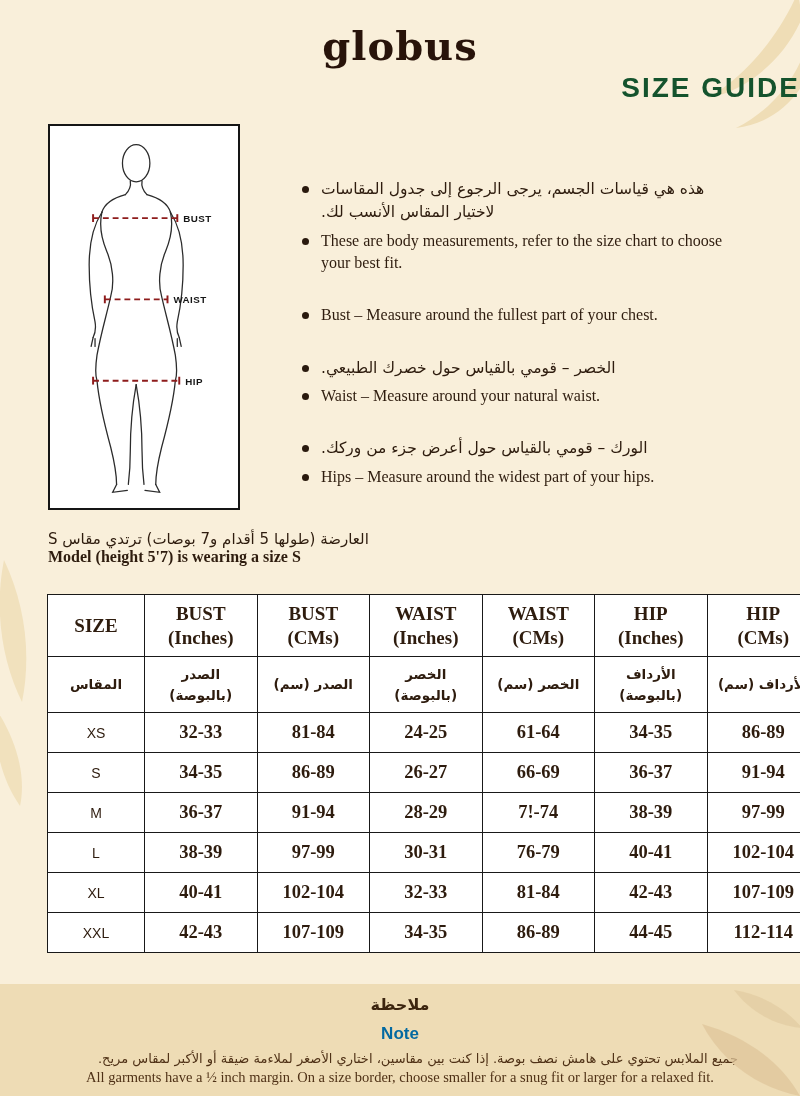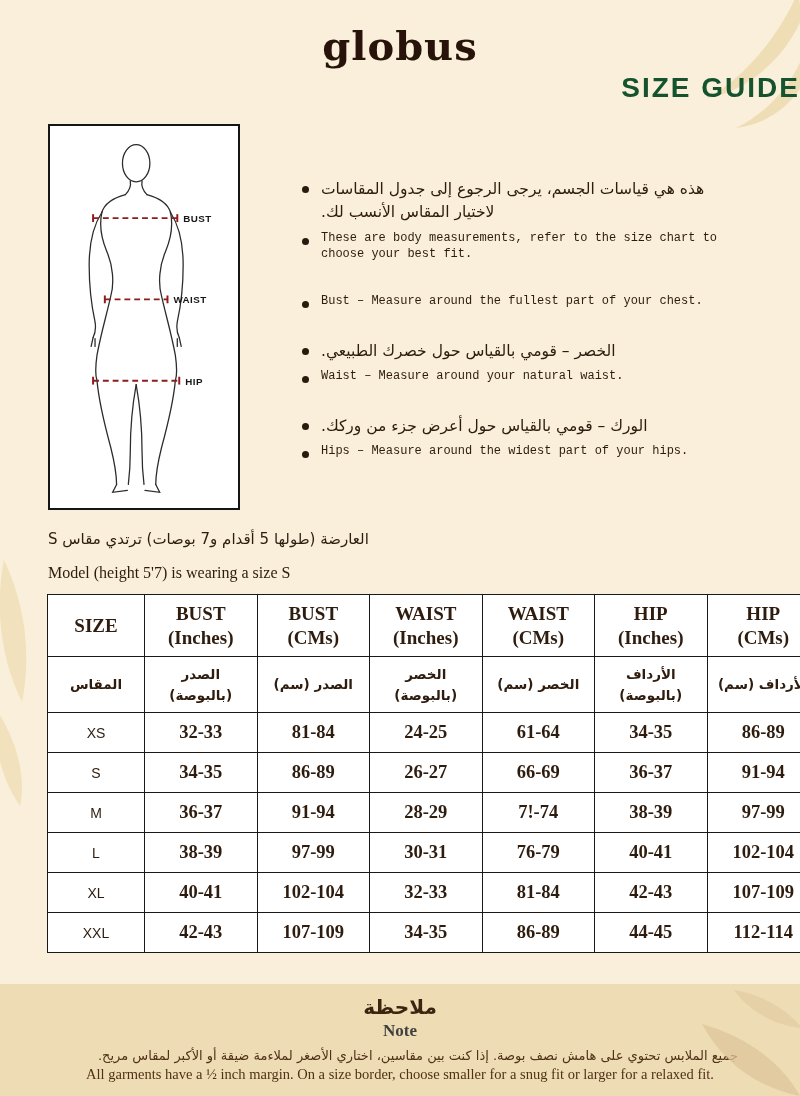--- a/index.html
+++ b/index.html
@@ -22,42 +22,42 @@
   .tick{stroke:#8e1c1c;stroke-width:2;}
   .fig-label{font-family:"Liberation Sans",sans-serif;font-size:10px;font-weight:700;
          fill:#161616;letter-spacing:.5px;}
 
   .bullets{position:absolute;left:302px;top:146px;width:442px;margin-top:32px;}
   .group{margin-bottom:30px;}
   .bullet{display:flex;align-items:flex-start;margin-bottom:5px;}
   .dot{flex:0 0 auto;width:7px;height:7px;border-radius:50%;background:#2a190d;margin:8px 12px 0 0;}
   .txt{display:block;}
   .txt.ar{font-family:"DejaVu Sans",sans-serif;font-size:15.5px;line-height:1.5;text-align:left;}
-  .txt.en{font-family:Liberation Mono, monospace;font-size:12px;line-height:1.4;}
+  .txt.en{font-family:Liberation Serif, serif;font-size:16px;line-height:1.4;}
 
   .model-note{position:absolute;left:48px;top:530px;}
   .model-ar{font-family:"DejaVu Sans",sans-serif;font-size:15px;font-weight:400;text-align:left;}
-  .model-en{font-family:"Liberation Serif",serif;font-size:16px;font-weight:400;margin-top:16px;}
+  .model-en{font-family:"Liberation Serif",serif;font-size:16px;font-weight:700;margin-top:0;}
 
   table.size-table{position:absolute;left:47px;top:594px;width:773px;border-collapse:collapse;
          background:#fff;table-layout:fixed;}
   .size-table th,.size-table td{border:1.5px solid #191919;text-align:center;
          vertical-align:middle;white-space:pre-line;padding:0 2px;}
   .size-table thead tr.hdr-en{height:62px;}
   .size-table thead tr.hdr-ar{height:56px;margin-top:36px;}
   .size-table tbody tr{height:40px;}
   .size-table th.en{font-family:"Liberation Serif",serif;font-size:19px;font-weight:700;line-height:1.25;}
   .size-table th.ar{font-family:"DejaVu Sans",sans-serif;font-size:13.5px;font-weight:700;line-height:1.55;}
   .size-table td.num{font-family:"Liberation Serif",serif;font-size:18.5px;font-weight:700;}
   .size-table td.size-col{font-family:"Liberation Sans",sans-serif;font-size:14px;font-weight:400;text-align:center;}
 
   .note-band{position:absolute;left:0;top:984px;width:800px;height:112px;background:#eedcb5;
          text-align:center;padding-top:11px;z-index:1;}
-  .note-title-ar{font-family:"DejaVu Sans",sans-serif;font-size:20px;font-weight:700;color:#3c250f;}
-  .note-title-en{font-family:Liberation Serif, serif;font-size:17px;font-weight:700;color:#404040;margin-top:2px;}
+  .note-title-ar{font-family:"DejaVu Sans",sans-serif;font-size:16px;font-weight:700;color:#3c250f;}
+  .note-title-en{font-family:Liberation Sans, sans-serif;font-size:17px;font-weight:700;color:#0369a1;margin-top:10px;}
   .note-ar{font-family:"DejaVu Sans",sans-serif;font-size:13px;color:#4f3116;margin-top:7px;padding-left:36px;}
   .note-en{font-family:"Liberation Serif",serif;font-size:14.5px;color:#4f3116;margin-top:3px;}
 </style>
 </head>
 <body>
 
 <div id="page">
 
   <svg class="deco" style="right:0;top:0;width:170px;height:160px;" viewBox="0 0 170 160">
     <path d="M168,-8 C150,34 118,74 78,98 C120,90 156,56 172,18 Z" fill="#efddb6"></path>

